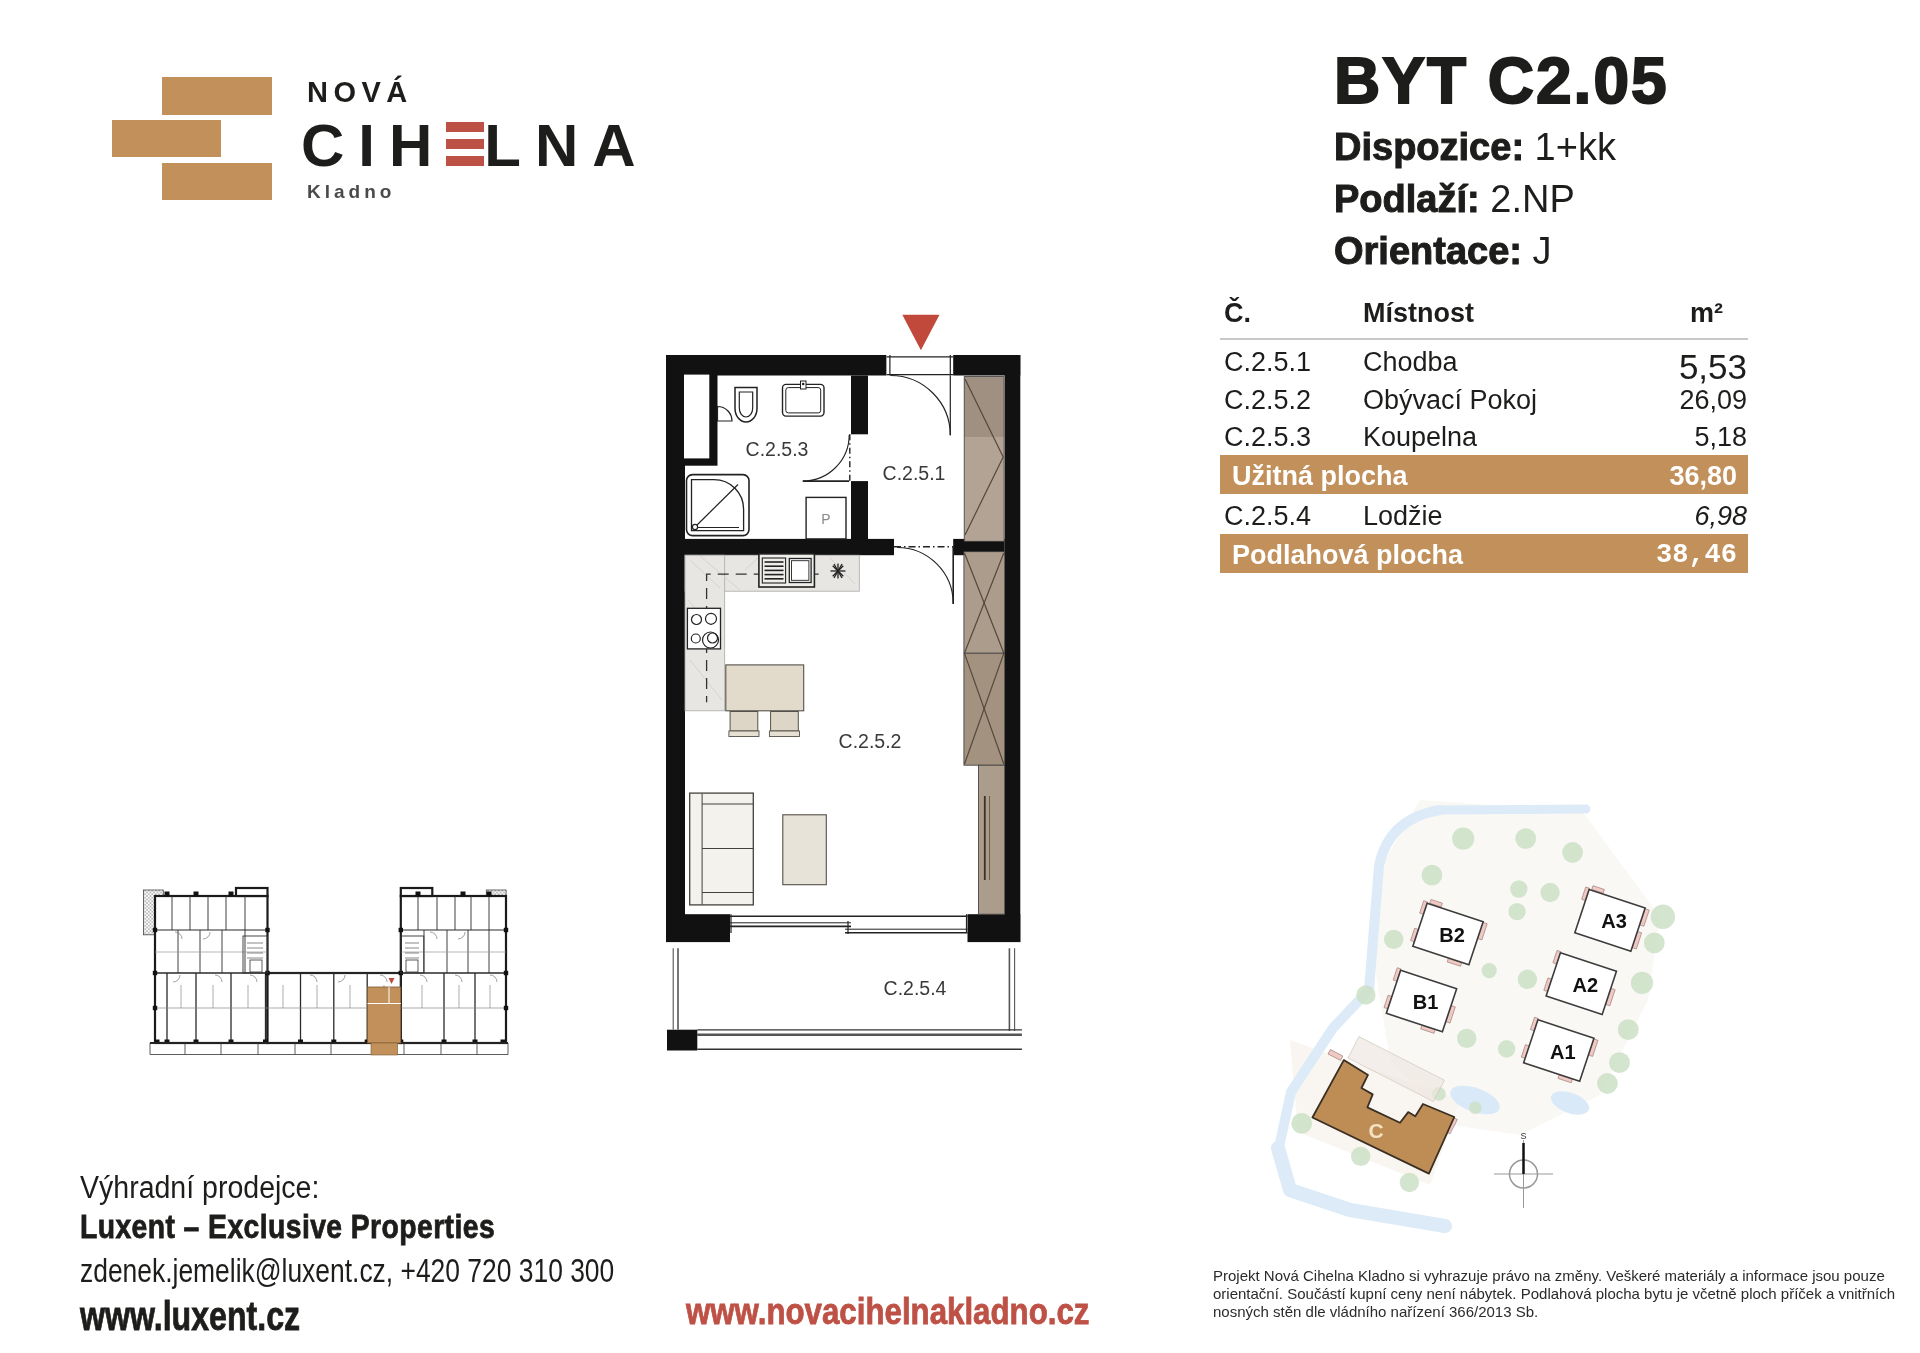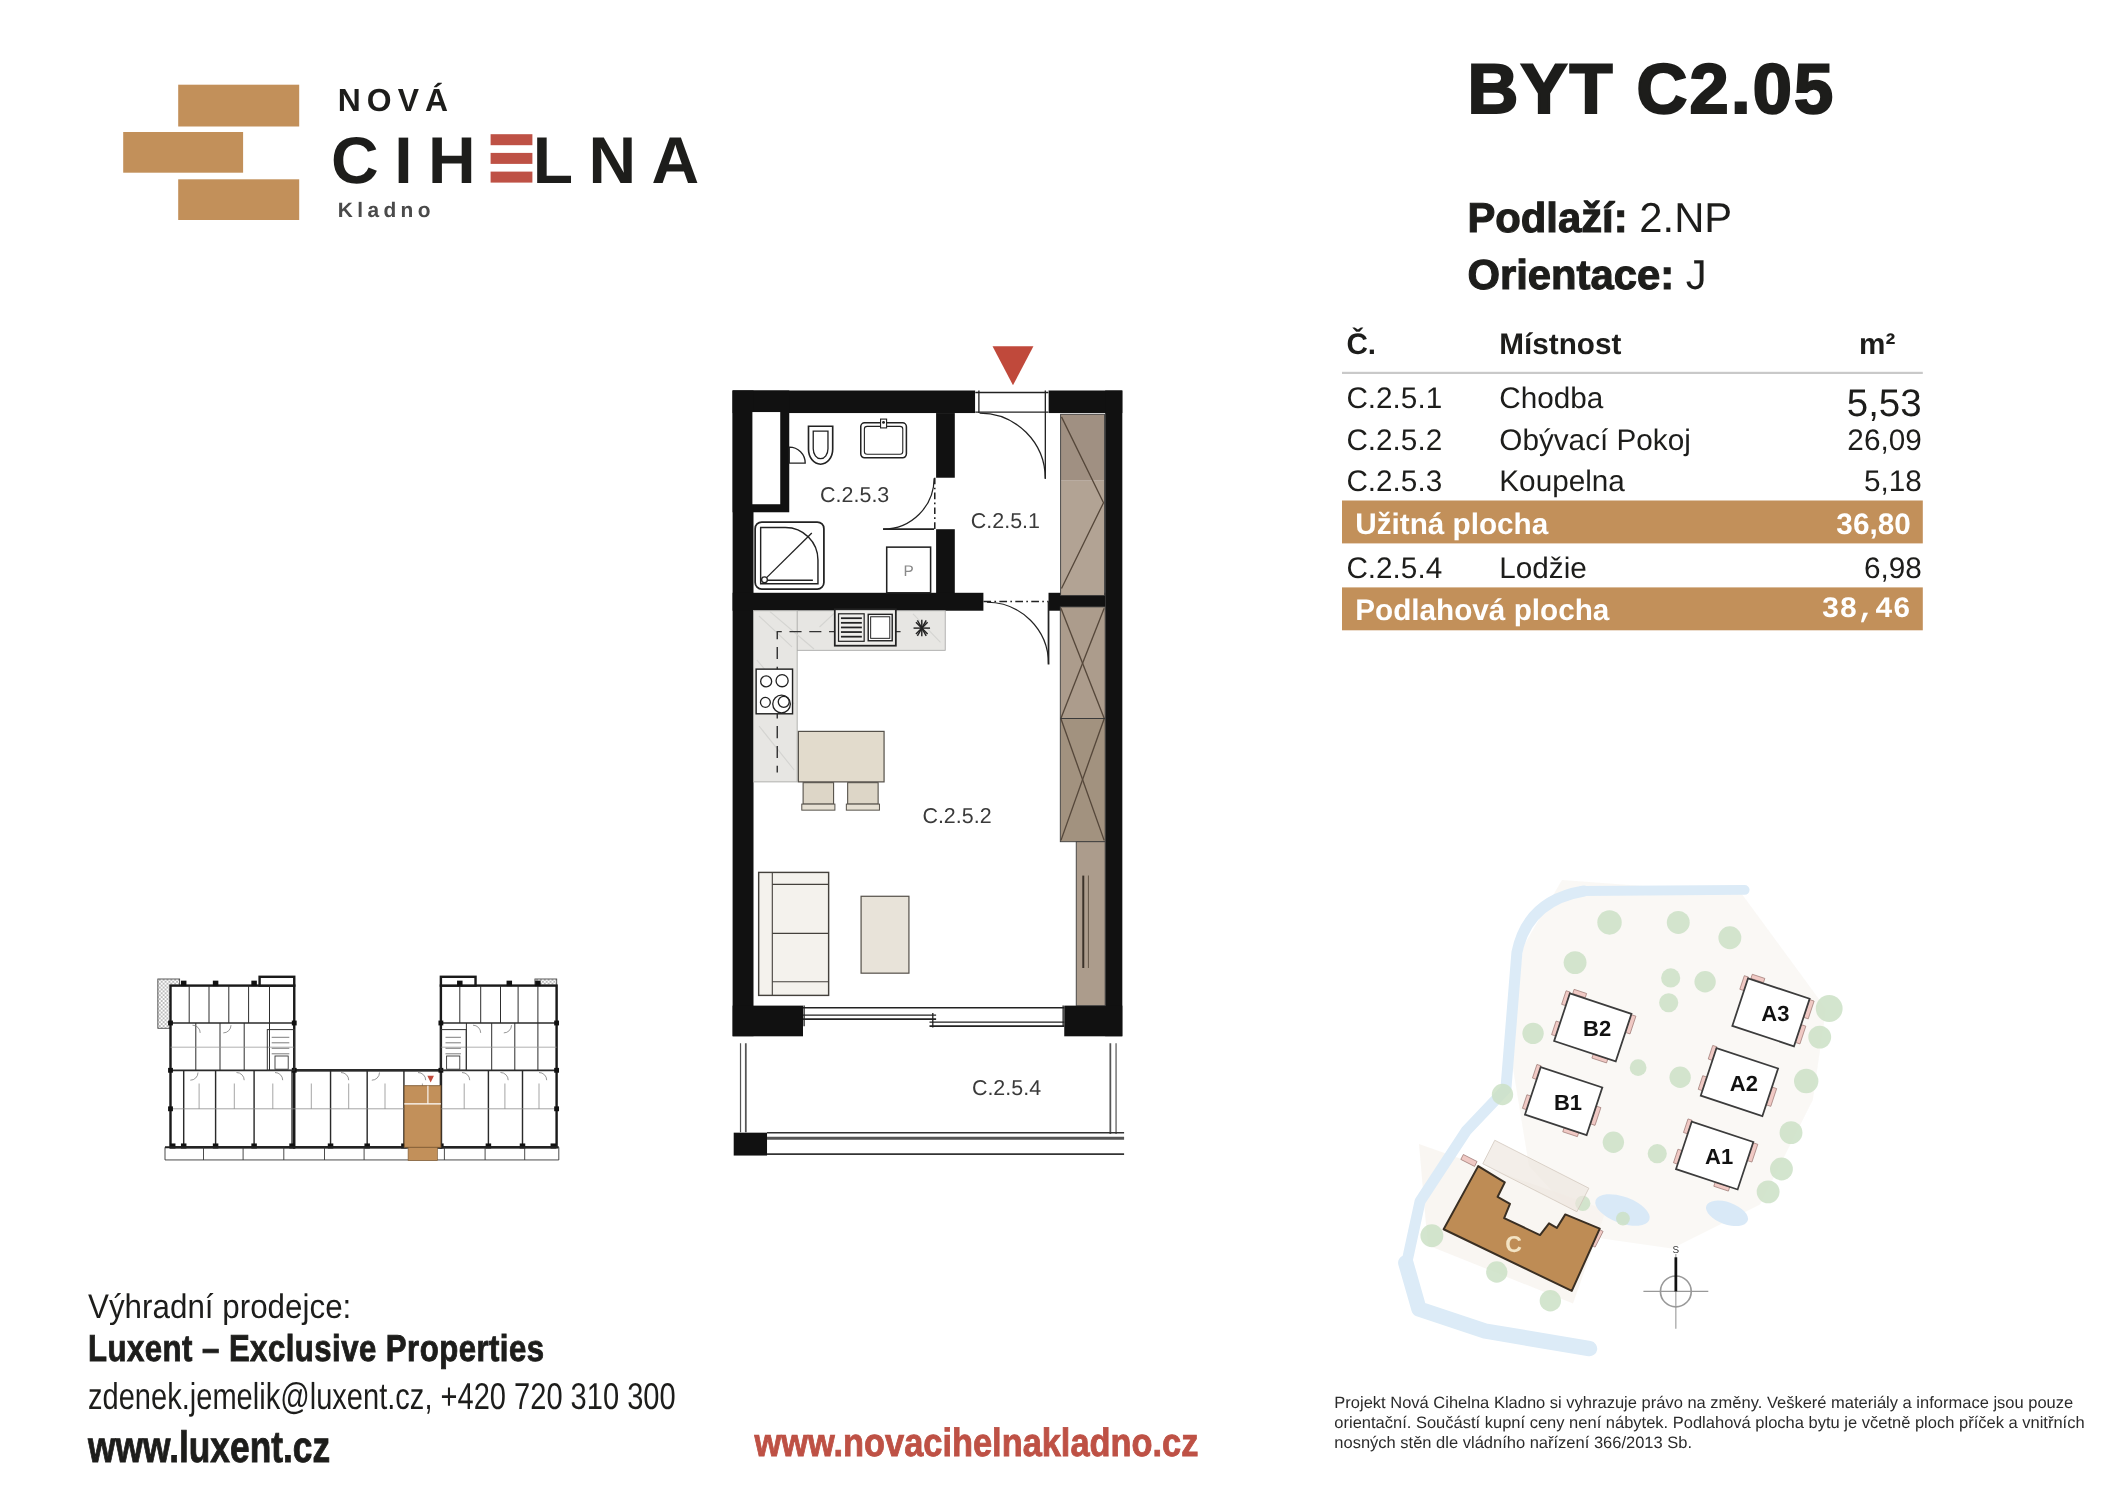--- a/index.html
+++ b/index.html
@@ -14,20 +14,21 @@
 <div id="page">
 
   <div class="brick" style="left:162px;top:77px;width:110px;height:38px;"></div>
   <div class="brick" style="left:112px;top:120px;width:109px;height:37px;"></div>
   <div class="brick" style="left:162px;top:163px;width:110px;height:37px;"></div>
   <div class="abs" style="left:307px;top:76px;font-size:29px;font-weight:700;letter-spacing:5.5px;color:#1d1d1b;">NOVÁ</div>
   <div class="abs" style="left:301px;top:111px;font-size:60px;font-weight:700;letter-spacing:14px;color:#1d1d1b;">CIH<span style="display:inline-block;width:38px;position:relative;height:44px;vertical-align:baseline;"><span class="bar" style="left:0;top:0px;width:38px;height:10px;"></span><span class="bar" style="left:0;top:17px;width:38px;height:10px;"></span><span class="bar" style="left:0;top:34px;width:38px;height:10px;"></span></span>LNA</div>
   <div class="abs" style="left:307px;top:181px;font-size:19px;font-weight:700;letter-spacing:4px;color:#4a4a4a;">Kladno</div>
 
   <div class="abs" style="left:1334px;top:44px;font-size:64px;font-weight:700;letter-spacing:2px;-webkit-text-stroke:2px #1d1d1b;">BYT C2.05</div>
+  <div class="abs" style="left:1334px;top:126px;font-size:38px;"><b style="-webkit-text-stroke:1px #1d1d1b;">Dispozice:</b> 1+kk</div>
   <div class="abs" style="left:1334px;top:178px;font-size:38px;"><b style="-webkit-text-stroke:1px #1d1d1b;">Podlaží:</b> 2.NP</div>
   <div class="abs" style="left:1334px;top:230px;font-size:38px;"><b style="-webkit-text-stroke:1px #1d1d1b;">Orientace:</b> J</div>
 
   <div class="abs" style="left:1224px;top:298px;font-size:27px;font-weight:700;">Č.</div>
   <div class="abs" style="left:1363px;top:298px;font-size:27px;font-weight:700;">Místnost</div>
   <div class="abs" style="left:1690px;top:298px;font-size:27px;font-weight:700;width:58px;text-align:left;">m²</div>
   <div class="abs" style="left:1220px;top:338px;width:528px;height:2px;background:#c9c9c9;"></div>
 
   <div class="abs" style="left:1224px;top:347px;font-size:27px;">C.2.5.1</div>
   <div class="abs" style="left:1363px;top:347px;font-size:27px;">Chodba</div>
@@ -40,21 +41,21 @@
   <div class="abs" style="left:1224px;top:422px;font-size:27px;">C.2.5.3</div>
   <div class="abs" style="left:1363px;top:422px;font-size:27px;">Koupelna</div>
   <div class="abs" style="left:1600px;top:422px;font-size:27px;width:147px;text-align:right;">5,18</div>
 
   <div class="abs" style="left:1220px;top:455px;width:528px;height:39px;background:#C2905A;"></div>
   <div class="abs" style="left:1232px;top:461px;font-size:27px;font-weight:700;color:#fff;">Užitná plocha</div>
   <div class="abs" style="left:1590px;top:461px;font-size:27px;font-weight:700;color:#fff;width:147px;text-align:right;">36,80</div>
 
   <div class="abs" style="left:1224px;top:501px;font-size:27px;">C.2.5.4</div>
   <div class="abs" style="left:1363px;top:501px;font-size:27px;">Lodžie</div>
-  <div class="abs" style="left:1600px;top:501px;font-size:27px;width:147px;text-align:right;">6,98</div>
+  <div class="abs" style="left:1600px;top:501px;font-size:27px;width:147px;text-align:right;font-style:italic;">6,98</div>
 
   <div class="abs" style="left:1220px;top:534px;width:528px;height:39px;background:#C2905A;"></div>
   <div class="abs" style="left:1232px;top:540px;font-size:27px;font-weight:700;color:#fff;">Podlahová plocha</div>
   <div class="abs" style="left:1590px;top:540px;font-size:27px;font-weight:700;color:#fff;width:147px;text-align:right;font-family:Liberation Mono, monospace;">38,46</div>
 
   <svg class="abs" style="left:655px;top:308px;" width="375" height="750" viewBox="655 308 375 750">
     <g id="floorplan">
 
     <g fill="#111111" stroke="none">
       <rect x="666" y="355" width="220.6" height="20.5"></rect>

